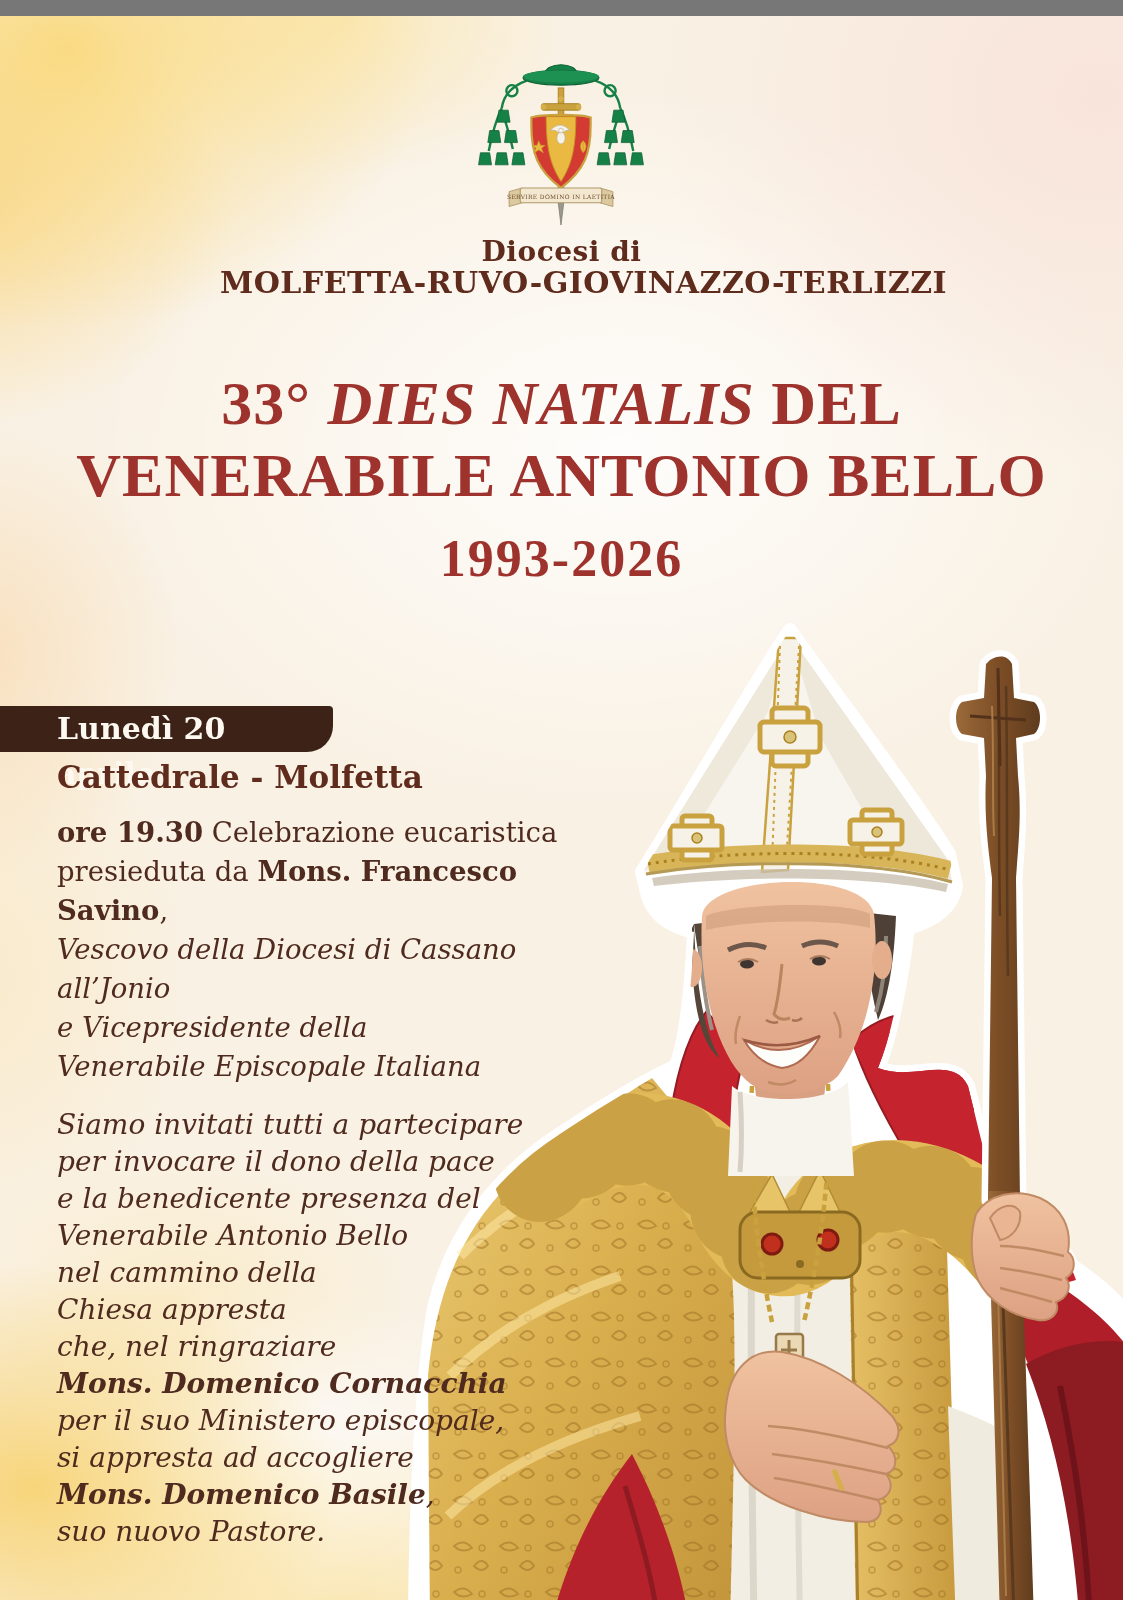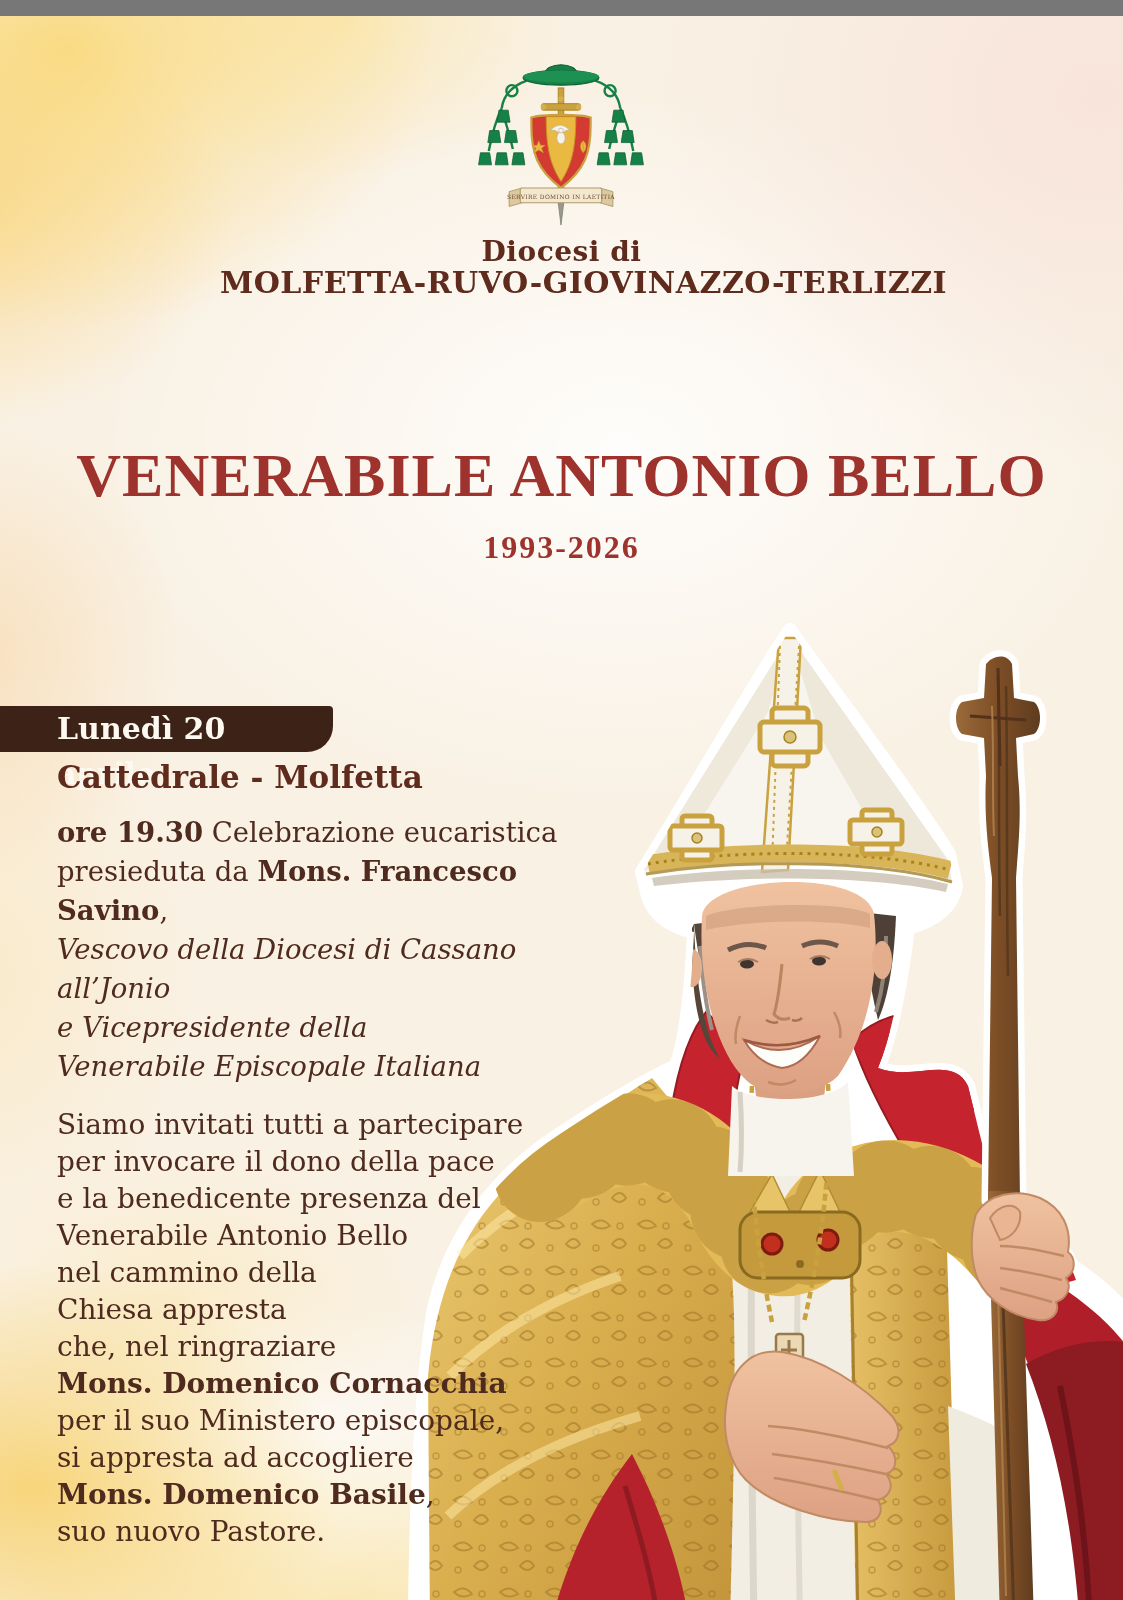--- a/index.html
+++ b/index.html
@@ -23,36 +23,36 @@
   }
   .abs{position:absolute;}
   .center{left:0;right:0;text-align:center;}
   
   .diocese1{top:219px;font-size:28px;font-weight:bold;color:#5e2b1d;letter-spacing:.5px;}
   .diocese2{top:249px;font-size:30px;font-weight:bold;color:#5e2b1d;letter-spacing:.5px;padding-left:44px;}
   
   .title{font-family:"Liberation Serif", serif;font-weight:bold;color:#9e322c;}
   .title1{top:352px;font-size:62px;letter-spacing:1px;}
   .title2{top:424px;font-size:62px;letter-spacing:1px;}
-  .years {top:513px;font-size:32px;letter-spacing:2px;}
+  .years {top:513px;font-size:52px;letter-spacing:2px;}
   .title .it{font-style:italic;}
   
   .banner{
     left:0;top:690px;width:333px;height:46px;
     background:#3d2217;border-radius:0 4px 26px 0;
     color:#fdf9f0;font-size:30px;font-weight:bold;
     line-height:45px;padding-left:57px;box-sizing:border-box;
   }
   .venue{left:57px;top:743px;font-size:31px;font-weight:bold;color:#5e2b1d;}
   
   .details{left:57px;top:797px;width:580px;color:#4f2a1e;font-size:27.5px;line-height:39px;}
   .details .b{font-weight:bold;text-align:center;}
   .details .it{font-style:italic;}
   
-  .invitation{left:57px;top:1090px;width:470px;color:#4f2a1e;font-size:28px;line-height:37px;}
+  .invitation{left:57px;top:1090px;width:470px;color:#4f2a1e;font-size:28px;line-height:37px;font-style:italic;}
   .invitation .bold-line{font-weight:bold;}
   
   .crest{left:468px;top:46px;width:186px;height:176px;}
   .photo{left:400px;top:600px;width:723px;height:1000px;}
 </style>
 </head>
 <body>
 
 <div class="poster">
 
@@ -147,20 +147,21 @@
       <polygon points="44,140 58,136 58,152 44,156" fill="#dcc9a0" stroke="#b09a6a" stroke-width="1"></polygon>
       <polygon points="156,140 142,136 142,152 156,156" fill="#dcc9a0" stroke="#b09a6a" stroke-width="1"></polygon>
       <rect x="56" y="136" width="88" height="16" rx="2" fill="#f3e8cf" stroke="#b09a6a" stroke-width="1.2"></rect>
       <text x="100" y="147.5" text-anchor="middle" font-size="6.4" letter-spacing="0.4" fill="#6b4a2a" font-family="DejaVu Serif, serif">SERVIRE DOMINO IN LAETITIA</text>
     </g>
   </svg>
 
   <div class="abs center diocese1">Diocesi di</div>
   <div class="abs center diocese2">MOLFETTA-RUVO-GIOVINAZZO-TERLIZZI</div>
 
+  <div class="abs center title title1"><span>33° </span><span class="it">DIES NATALIS</span><span> DEL</span></div>
   <div class="abs center title title2">VENERABILE ANTONIO BELLO</div>
   <div class="abs center title years">1993-2026</div>
 
   <svg class="abs photo" viewBox="0 0 723 1000">
     <defs>
       <linearGradient id="goldGrad" x1="0" y1="0" x2="1" y2="1">
         <stop offset="0" stop-color="#eccb74"></stop>
           <stop offset=".5" stop-color="#d9ae4d"></stop>
           <stop offset="1" stop-color="#c3953b"></stop>
       </linearGradient>

